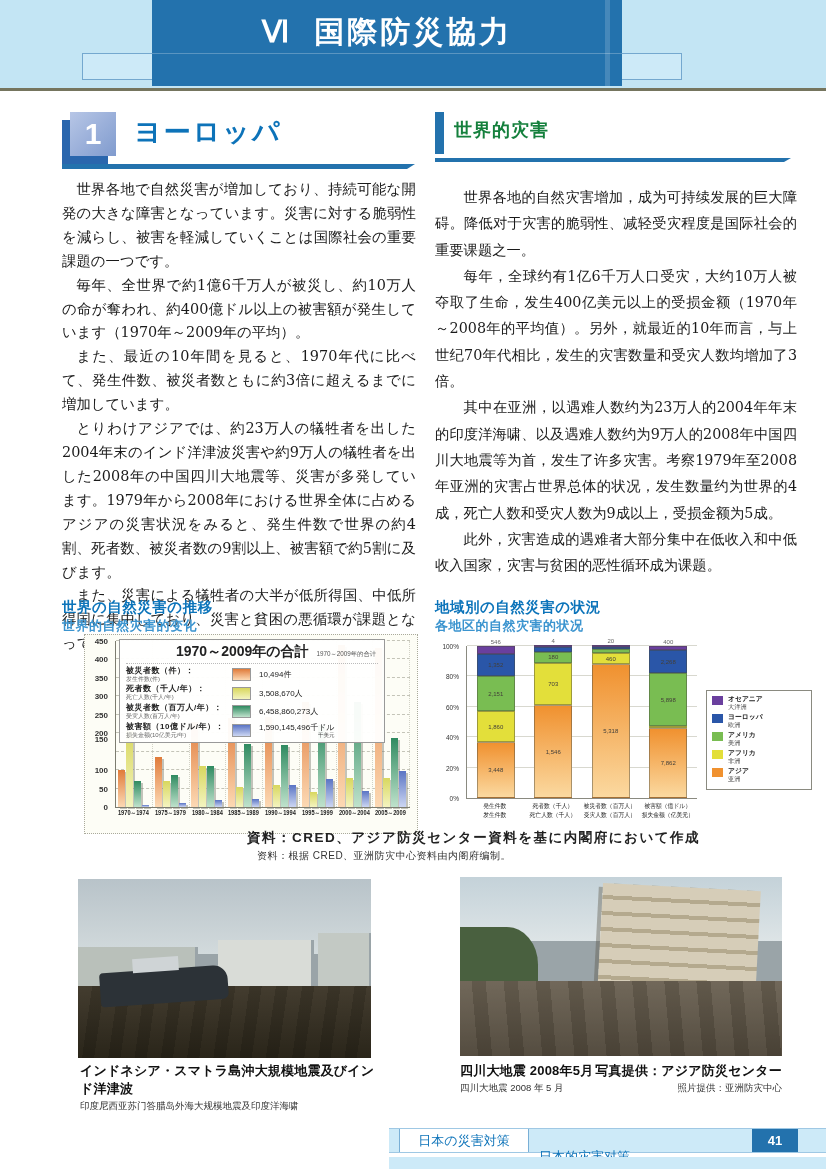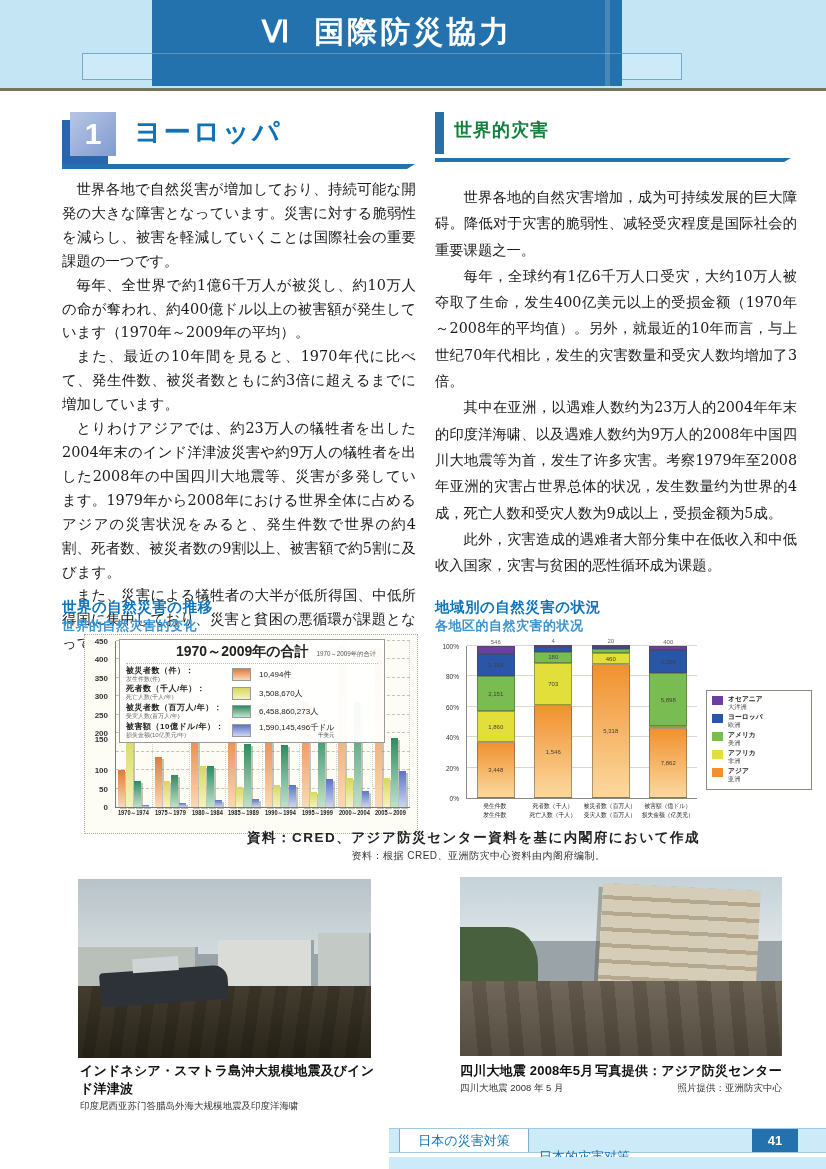--- a/index.html
+++ b/index.html
@@ -89,21 +89,21 @@
   .rxlabels{position:absolute;left:28px;top:166px;width:230px;display:flex;}
   .rxlab{width:25%;text-align:center;font-size:6.3px;color:#222;line-height:1.35;transform:scaleX(.92);
          white-space:nowrap;}
   .rlegend{position:absolute;left:268px;top:54px;width:94px;border:1px solid #8a8a80;background:#fff;
            padding:4px 5px;}
   .rleg-row{display:flex;align-items:flex-start;margin-bottom:3px;}
   .rleg-sw{width:11px;height:9px;margin:1px 5px 0 0;flex:none;}
   .rleg-jp{font-size:6.8px;font-weight:bold;color:#222;line-height:1.15;}
   .rleg-cn{font-size:6.2px;color:#444;line-height:1.15;}
   
-  .source{position:absolute;left:247px;top:829px;font-family:"Liberation Sans",sans-serif;text-align:center;}
+  .source{position:absolute;left:247px;top:829px;font-family:"Liberation Sans",sans-serif;}
   .source-jp{font-size:13.5px;font-weight:bold;color:#222;letter-spacing:1.5px;}
   .source-cn{font-size:10px;color:#333;margin-top:2px;padding-left:10px;letter-spacing:.5px;}
   
   .photo{position:absolute;overflow:hidden;background:#9aa4a8;}
   #photo1{left:78px;top:879px;width:293px;height:179px;}
   #photo2{left:460px;top:877px;width:322px;height:179px;}
   .ph-sky1{position:absolute;left:0;top:0;right:0;height:42%;
            background:linear-gradient(#b8c3c9,#d2dadc);}
   .ph-bldg{position:absolute;background:#d9dcd7;box-shadow:inset -3px 0 0 #9aa4a8;}
   .ph-rubble1{position:absolute;left:0;right:0;bottom:0;height:40%;

